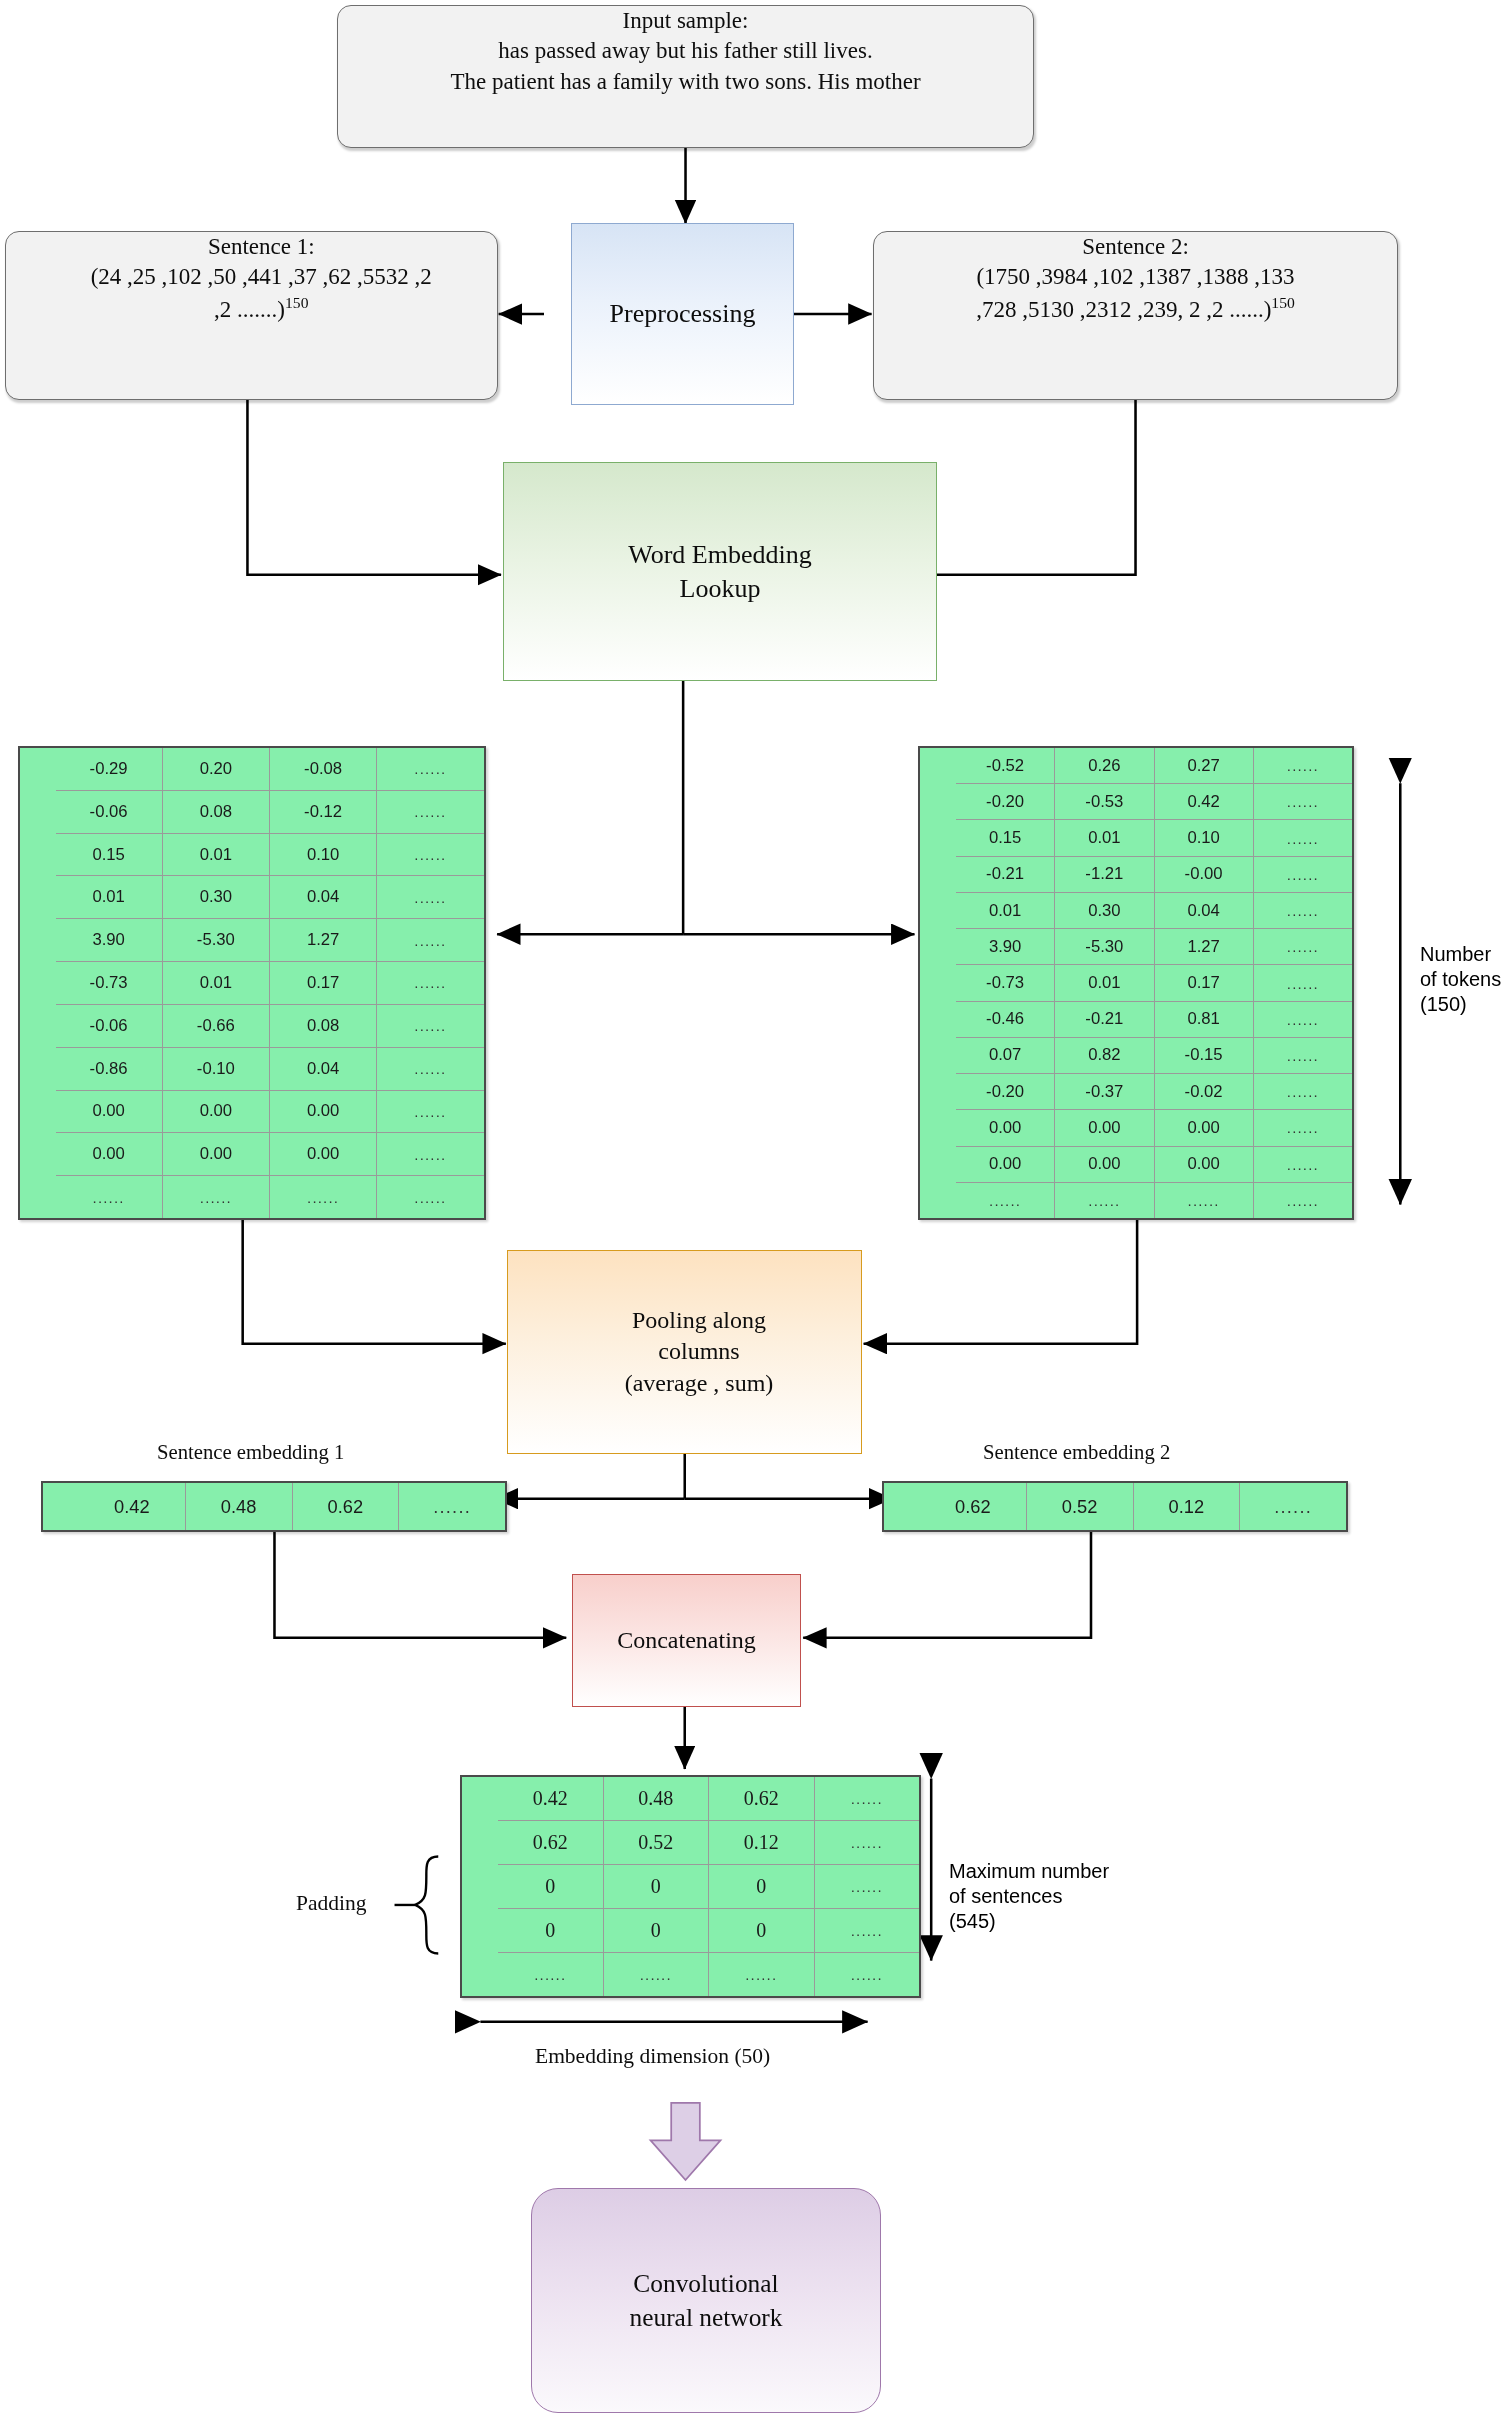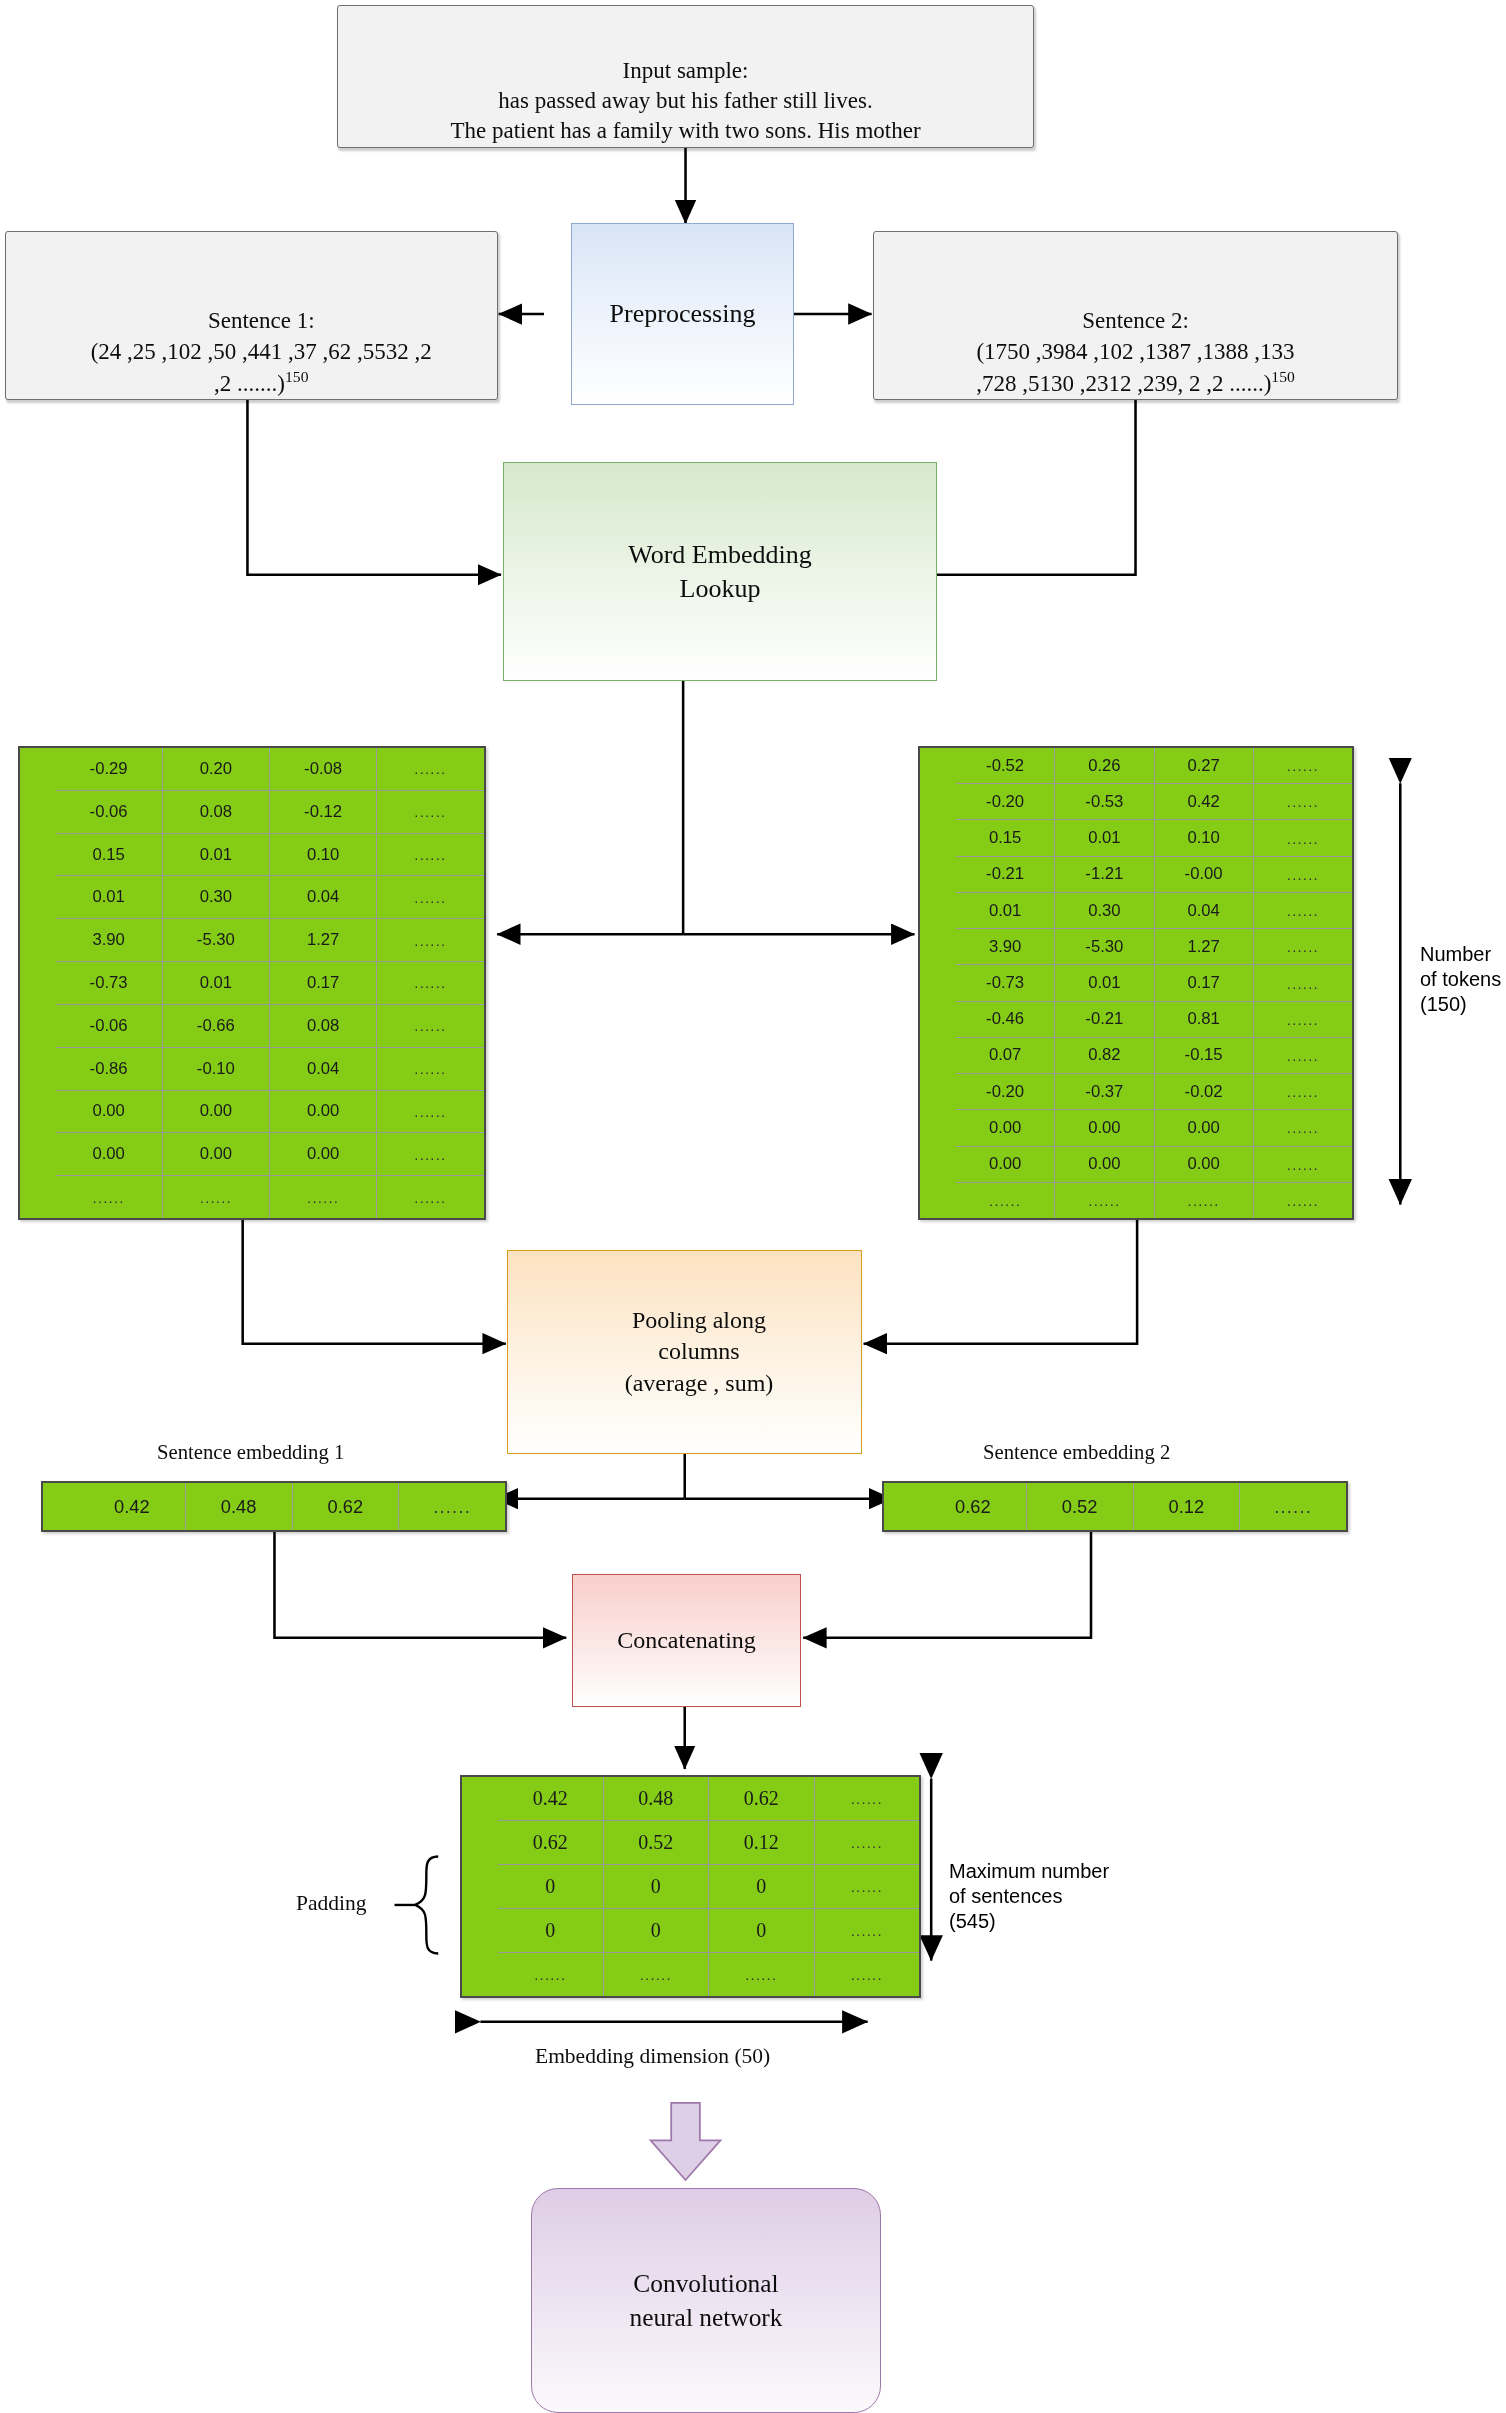--- a/index.html
+++ b/index.html
@@ -17,24 +17,24 @@
     height: 2413px;
     background: #ffffff;
     overflow: hidden;
   }
 
   
   .rbox {
     position: absolute;
     box-sizing: border-box;
     border: 1.6px solid #6e6e6e;
-    border-radius: 3px;
+    border-radius: 14px;
     background: #f2f2f2;
     display: flex;
-    align-items: flex-end;
+    align-items: flex-start;
     justify-content: center;
     text-align: center;
     line-height: 1.32;
     box-shadow: 1.6px 2.4px 2.4px rgba(0,0,0,0.20);
   }
   .rbox .inner { padding: 0 14.3px; width: 100%; }
 
   .sqbox {
     position: absolute;
     box-sizing: border-box;
@@ -67,21 +67,21 @@
     border-radius: 27px;
     background: linear-gradient(to bottom, #ddcde5 0%, #ece1f0 45%, #fbf9fc 100%);
     box-shadow: none;
   }
 
   
   .matrix {
     position: absolute;
     box-sizing: border-box;
     border: 2.4px solid #4a4a4a;
-    background: #84cc16;
+    background: #86efac;
     display: flex;
     flex-direction: column;
     box-shadow: 1.6px 2.4px 2.4px rgba(0,0,0,0.18);
     padding-left: 36px;
   }
   .mrow {
     display: flex;
     flex: 1 1 0;
     border-bottom: 0.8px solid #9a9a9a;
   }

